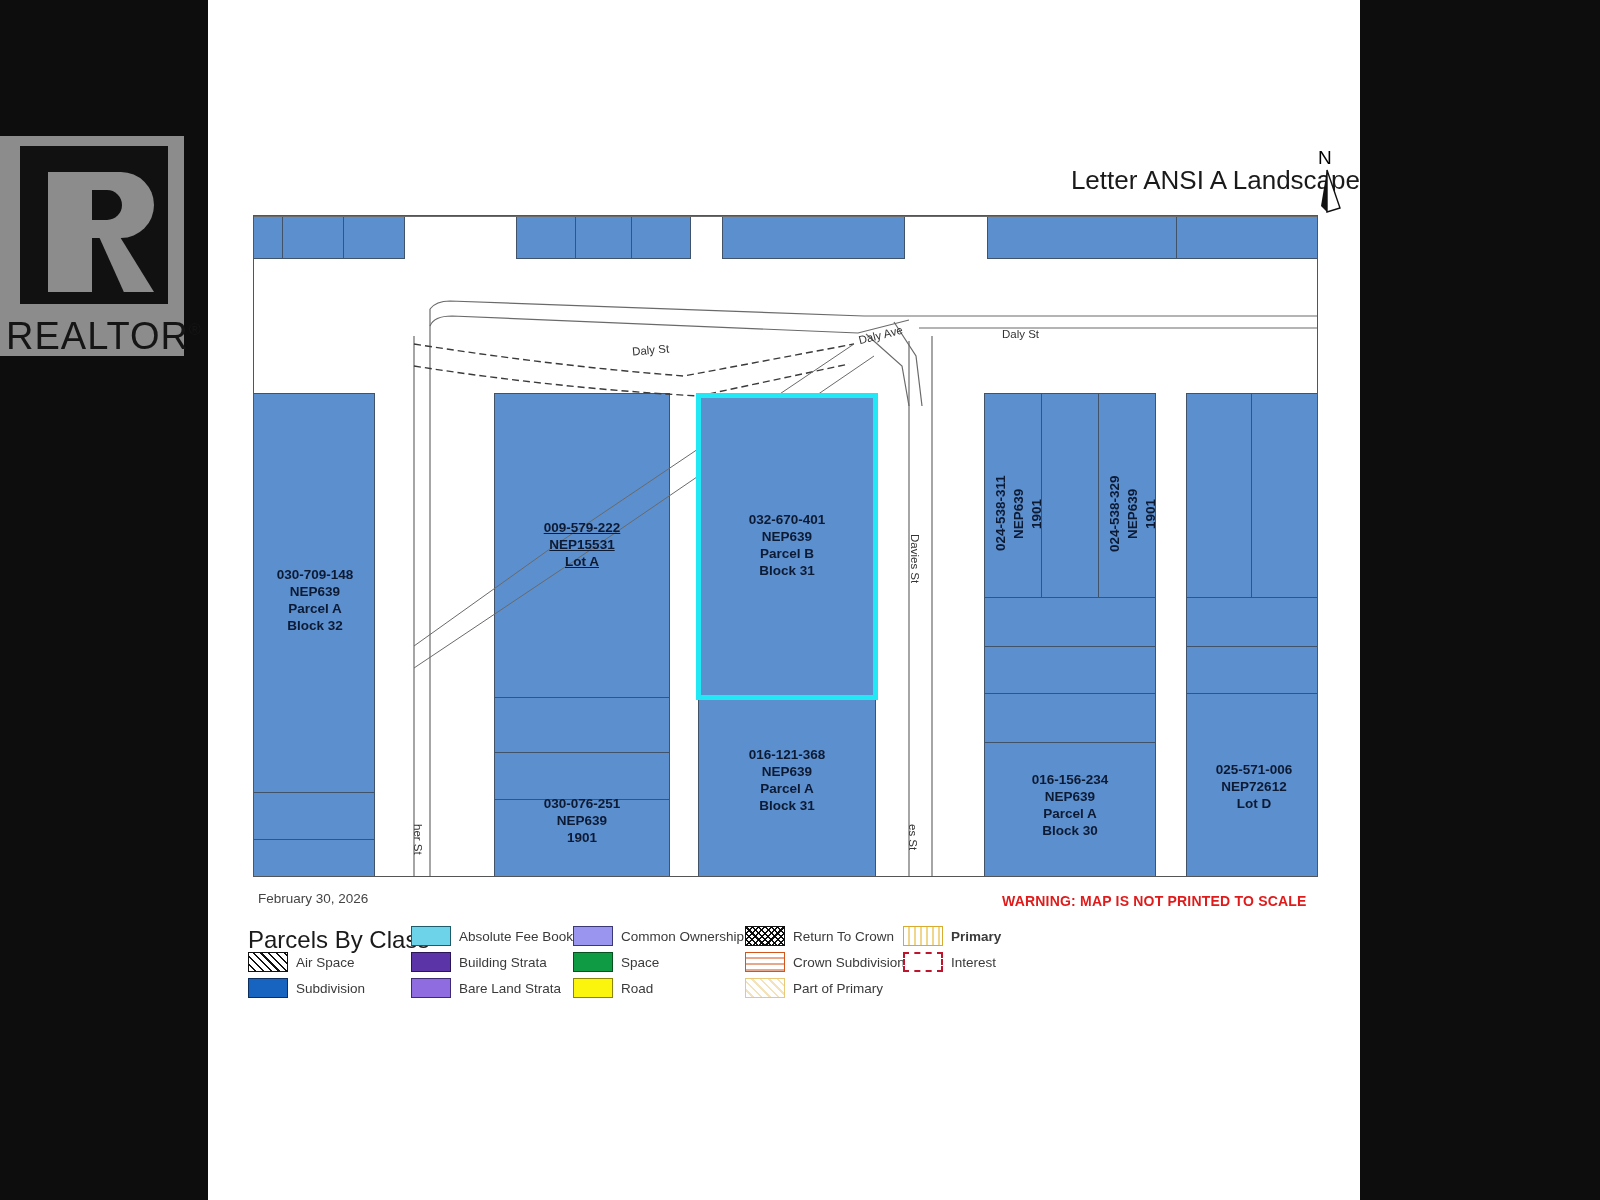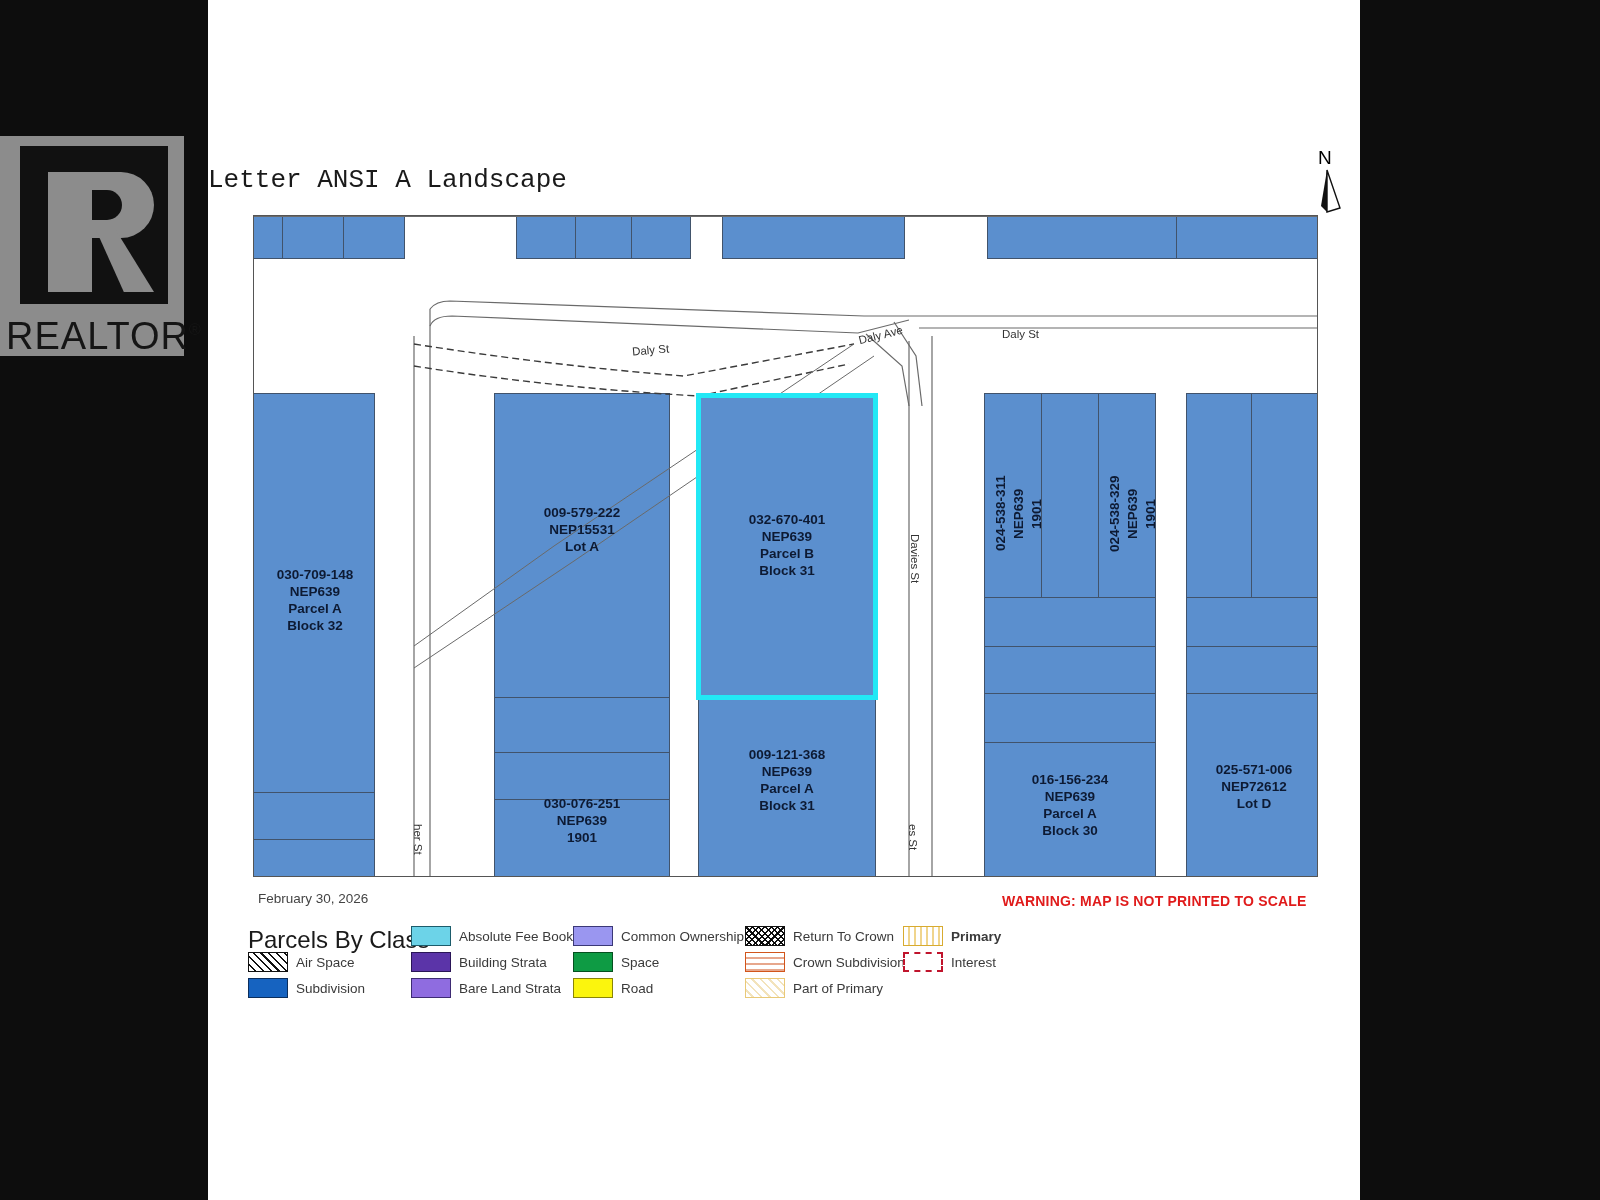--- a/index.html
+++ b/index.html
@@ -102,24 +102,24 @@
     font-size: 16px;
     vertical-align: super;
   }
 
   
   #map-title {
     position: absolute;
     left: 208px;
     top: 165px;
     width: 1152px;
-    text-align: left;
+    text-align: right;
     font-size: 26px;
     color: #1a1a1a;
-    font-family: Liberation Mono, monospace;
+    font-family: Liberation Sans, sans-serif;
   }
 
   
   #north-arrow {
     position: absolute;
     left: 1310px;
     top: 150px;
     width: 48px;
     height: 68px;
   }
@@ -348,34 +348,34 @@
     <div class="parcel" style="left:-1px; top:623px; width:122px; height:40px;"></div>
     <div class="plabel" style="left:0px; top:350px; width:122px;">030-709-148
 NEP639
 Parcel A
 Block 32</div>
 
     <div class="parcel" style="left:240px; top:177px; width:176px; height:305px;"></div>
     <div class="parcel" style="left:240px; top:481px; width:176px; height:56px;"></div>
     <div class="parcel" style="left:240px; top:536px; width:176px; height:48px;"></div>
     <div class="parcel" style="left:240px; top:583px; width:176px; height:80px;"></div>
-    <div class="plabel" style="left:240px; top:288px; width:176px;">009-579-222
+    <div class="plabel" style="left:240px; top:303px; width:176px;text-decoration:underline;">009-579-222
 NEP15531
 Lot A</div>
     <div class="plabel" style="left:240px; top:579px; width:176px;">030-076-251
 NEP639
 1901</div>
 
     <div class="parcel" style="left:444px; top:480px; width:178px; height:183px;"></div>
     <div class="parcel hl" style="left:442px; top:177px; width:182px; height:307px;"></div>
     <div class="plabel" style="left:444px; top:295px; width:178px;">032-670-401
 NEP639
 Parcel B
 Block 31</div>
-    <div class="plabel" style="left:444px; top:530px; width:178px;">009-121-368
+    <div class="plabel" style="left:444px; top:530px; width:178px;">016-121-368
 NEP639
 Parcel A
 Block 31</div>
 
     <div class="parcel" style="left:730px; top:177px; width:58px; height:205px;"></div>
     <div class="parcel" style="left:787px; top:177px; width:58px; height:205px;"></div>
     <div class="parcel" style="left:844px; top:177px; width:58px; height:205px;"></div>
     <div class="parcel" style="left:730px; top:381px; width:172px; height:50px;"></div>
     <div class="parcel" style="left:730px; top:430px; width:172px; height:48px;"></div>
     <div class="parcel" style="left:730px; top:477px; width:172px; height:50px;"></div>

